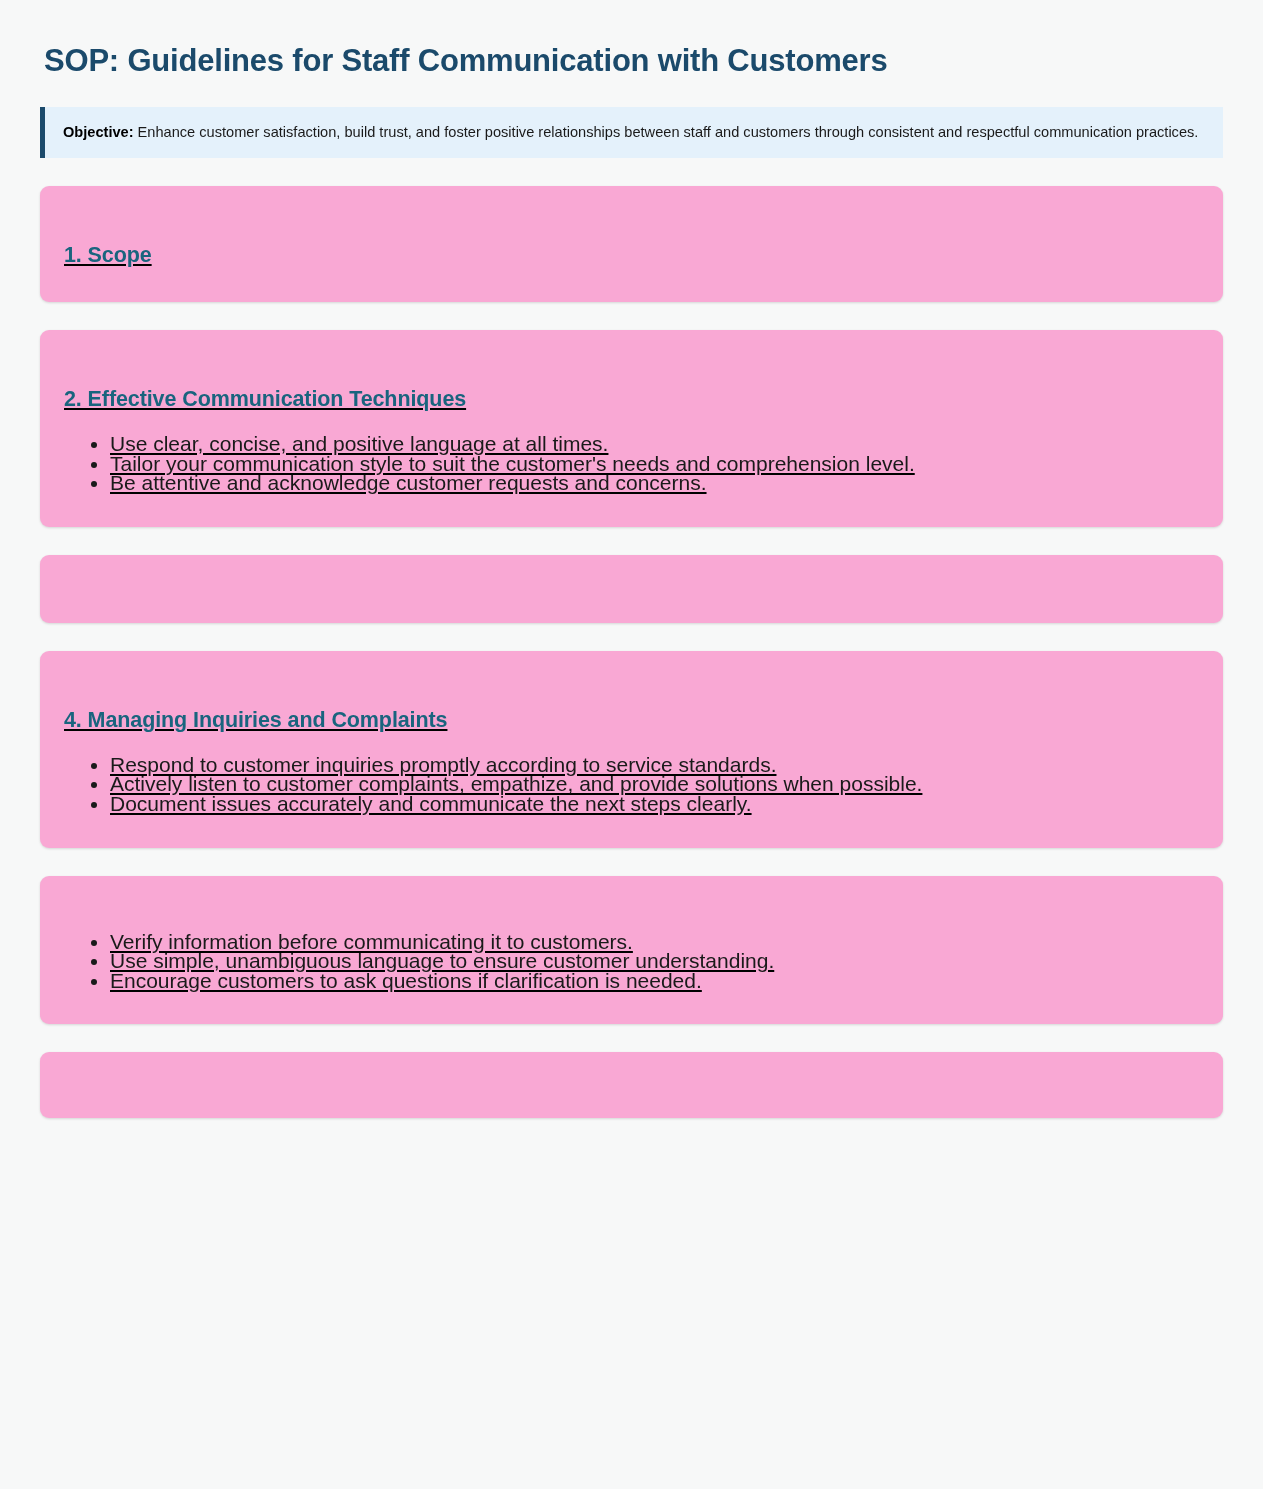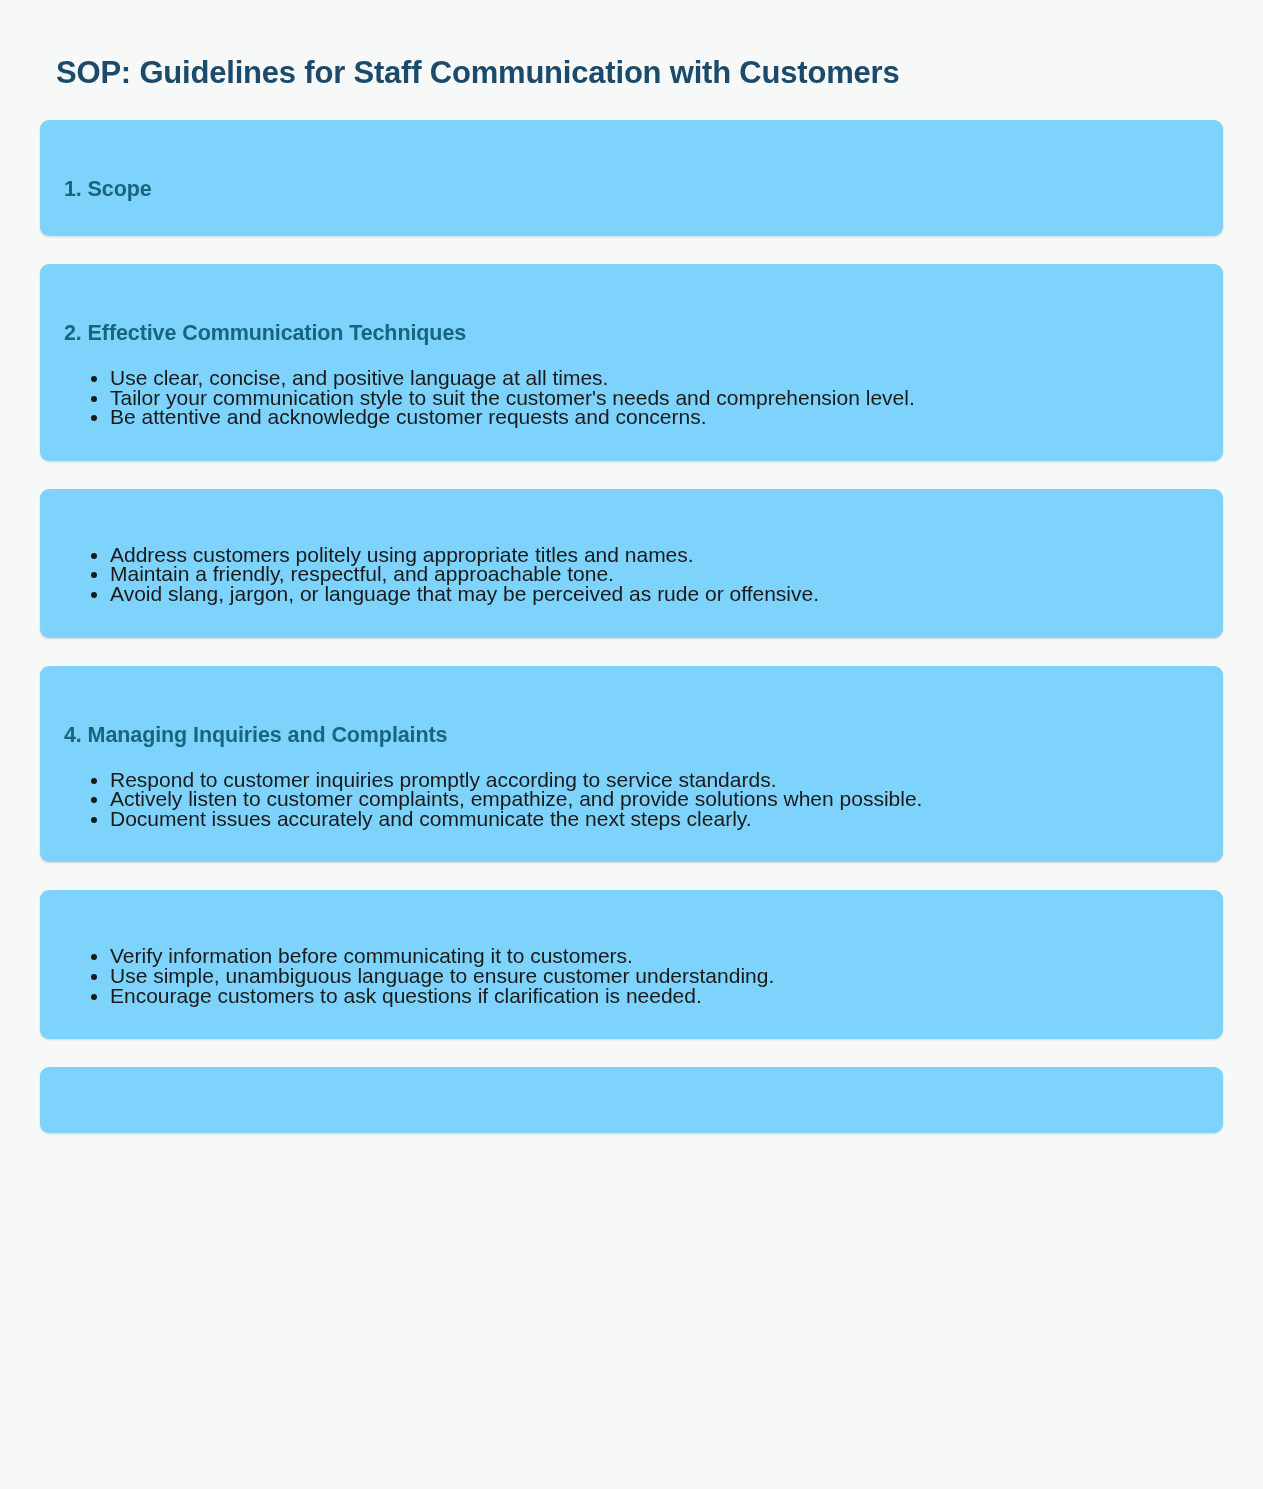--- a/index.html
+++ b/index.html
@@ -12,21 +12,21 @@
     background: #f7f8f8;
     font-family: "Liberation Sans", sans-serif;
     -webkit-font-smoothing: antialiased;
   }
   .page {
     width: 1263px;
     box-sizing: border-box;
     padding: 34px 40px 0 40px;
   }
   .doc-title {
-    margin: 16px;
+    margin: 4px;
     padding: 4px 0 0 0;
     font-size: 31px;
     line-height: 38px;
     font-weight: bold;
     color: #1b4a6b;
     letter-spacing: -0.2px;
   }
   .objective-box {
     margin-top: 27px;
     background: #e4f1fb;
@@ -40,26 +40,27 @@
     font-size: 14.6px;
     line-height: 20px;
     color: #1a1a1a;
   }
   .objective-text b {
     font-weight: bold;
     color: #000;
   }
   .card {
     margin-top: 28px;
-    background: #7dd3fc;
+    background: #f9a8d4;
     border-radius: 9px;
     box-shadow: 0 1px 3px rgba(0,0,0,0.09), 0 1px 2px rgba(0,0,0,0.05);
     box-sizing: border-box;
     padding: 34px 24px 34px 24px;
     width: 1183px;
+    text-decoration: underline;
   }
   .card.partial {
     padding-bottom: 0;
     min-height: 66px;
   }
   .section-title {
     margin: 0 0 0 0;
     padding: 22px 0 0 0;
     font-size: 21.5px;
     line-height: 26px;
@@ -87,40 +88,38 @@
     height: 30px;
   }
 </style>
 </head>
 <body>
 
 <div class="page">
 
   <h1 class="doc-title">SOP: Guidelines for Staff Communication with Customers</h1>
 
+  <div class="objective-box">
+    <p class="objective-text"><b>Objective:</b><span> Enhance customer satisfaction, build trust, and foster positive relationships between staff and customers through consistent and respectful communication practices.</span></p>
+  </div>
 
   <div class="card">
     <h2 class="section-title">1. Scope</h2>
   </div>
 
   <div class="card">
     <h2 class="section-title">2. Effective Communication Techniques</h2>
     <ul class="section-list">
       <li>Use clear, concise, and positive language at all times.</li>
       <li>Tailor your communication style to suit the customer's needs and comprehension level.</li>
       <li>Be attentive and acknowledge customer requests and concerns.</li>
     </ul>
   </div>
 
   <div class="card">
-    <ul class="section-list">
-      <li>Address customers politely using appropriate titles and names.</li>
-      <li>Maintain a friendly, respectful, and approachable tone.</li>
-      <li>Avoid slang, jargon, or language that may be perceived as rude or offensive.</li>
-    </ul>
   </div>
 
   <div class="card">
     <h2 class="section-title">4. Managing Inquiries and Complaints</h2>
     <ul class="section-list">
       <li>Respond to customer inquiries promptly according to service standards.</li>
       <li>Actively listen to customer complaints, empathize, and provide solutions when possible.</li>
       <li>Document issues accurately and communicate the next steps clearly.</li>
     </ul>
   </div>

